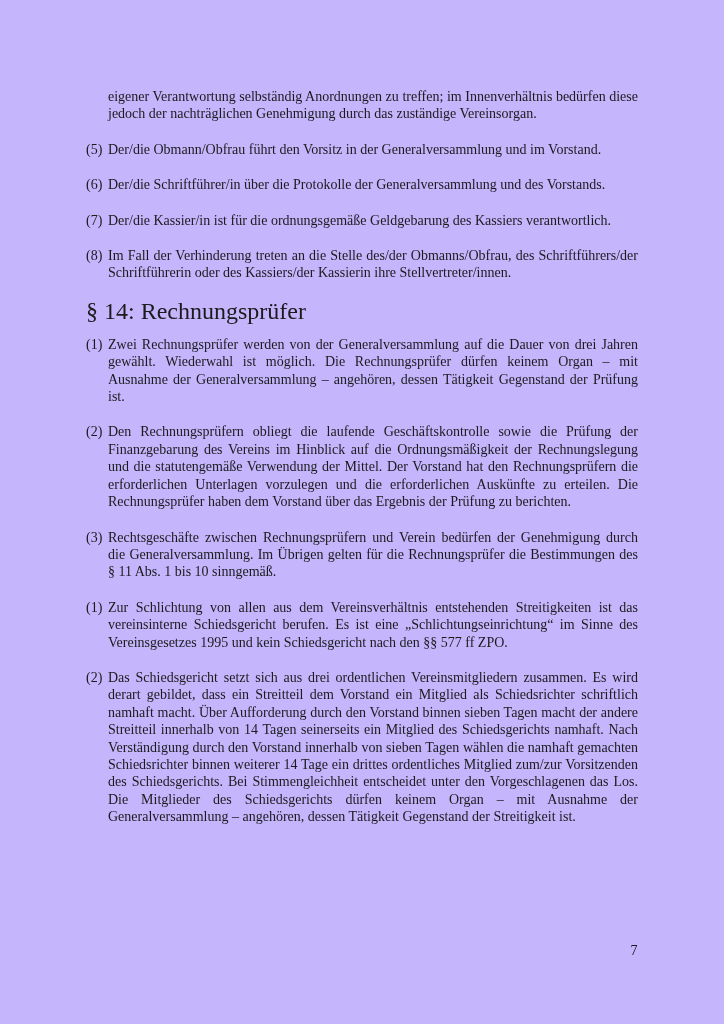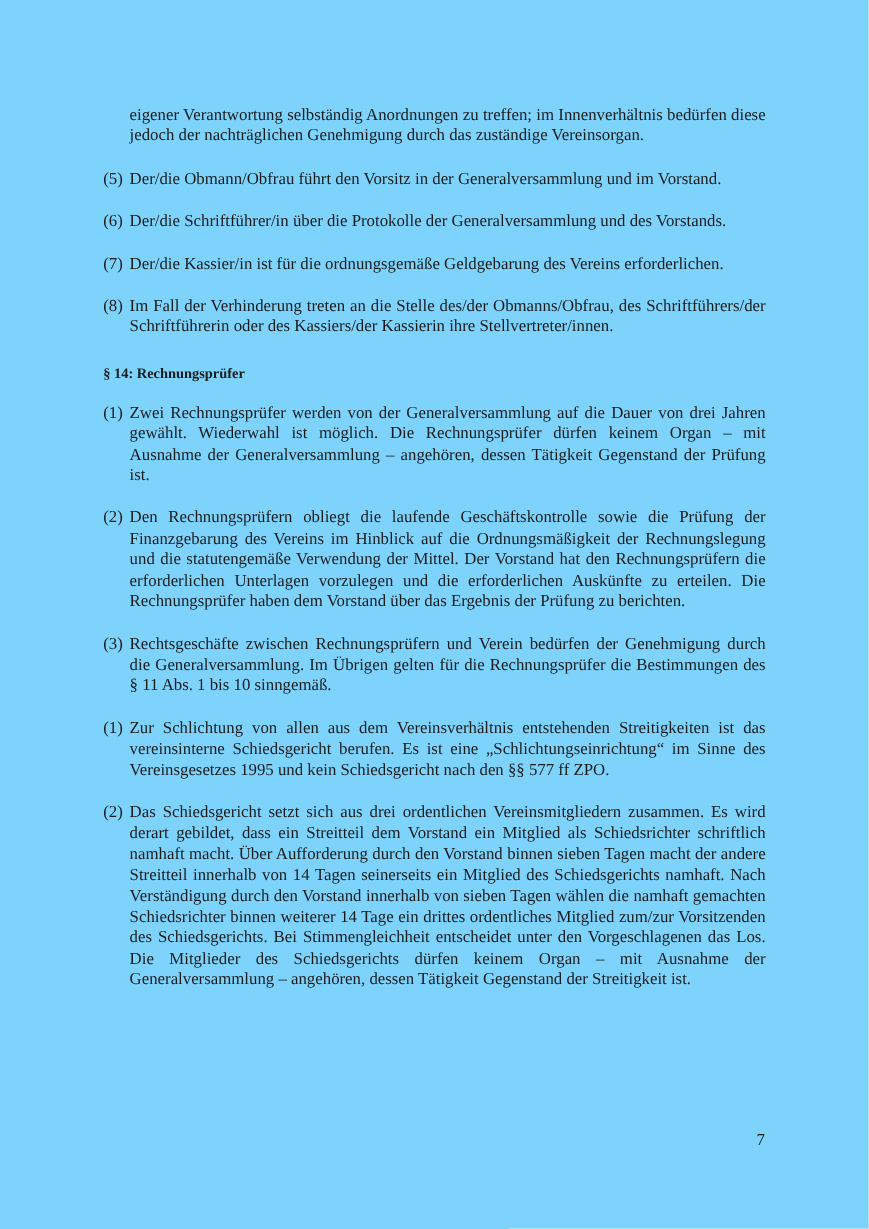--- a/index.html
+++ b/index.html
@@ -4,21 +4,21 @@
 <style>
   html, body {
     margin: 0;
     padding: 0;
     background: #ffffff;
   }
   .page {
     position: relative;
     width: 724px;
     height: 1024px;
-    background: #7dd3fc;
+    background: #c4b5fd;
     font-family: "Liberation Serif", serif;
     color: #1b1b1b;
     overflow: hidden;
   }
   .content {
     position: absolute;
     left: 86px;
     top: 88px;
     width: 552px;
     font-size: 14px;
@@ -34,23 +34,23 @@
   }
   .item .num {
     flex: 0 0 22px;
     width: 22px;
   }
   .item .txt {
     flex: 1;
     text-align: justify;
   }
   h2.section-heading {
-    font-size: 12px;
+    font-size: 24px;
     line-height: 22px;
-    font-weight: bold;
+    font-weight: normal;
     margin: 10px 0 14px 0;
   }
   .page-number {
     position: absolute;
     top: 942px;
     left: 624px;
     width: 20px;
     text-align: center;
     font-size: 14px;
     line-height: 17px;
@@ -69,21 +69,21 @@
       <span class="txt">Der/die Obmann/Obfrau führt den Vorsitz in der Generalversammlung und im Vorstand.</span>
     </div>
 
     <div class="item">
       <span class="num">(6)</span>
       <span class="txt">Der/die Schriftführer/in über die Protokolle der Generalversammlung und des Vorstands.</span>
     </div>
 
     <div class="item">
       <span class="num">(7)</span>
-      <span class="txt">Der/die Kassier/in ist für die ordnungsgemäße Geldgebarung des Vereins erforderlichen.</span>
+      <span class="txt">Der/die Kassier/in ist für die ordnungsgemäße Geldgebarung des Kassiers verantwortlich.</span>
     </div>
 
     <div class="item">
       <span class="num">(8)</span>
       <span class="txt">Im Fall der Verhinderung treten an die Stelle des/der Obmanns/Obfrau, des Schriftführers/der Schriftführerin oder des Kassiers/der Kassierin ihre Stellvertreter/innen.</span>
     </div>
 
     <h2 class="section-heading">§ 14: Rechnungsprüfer</h2>
 
     <div class="item">

